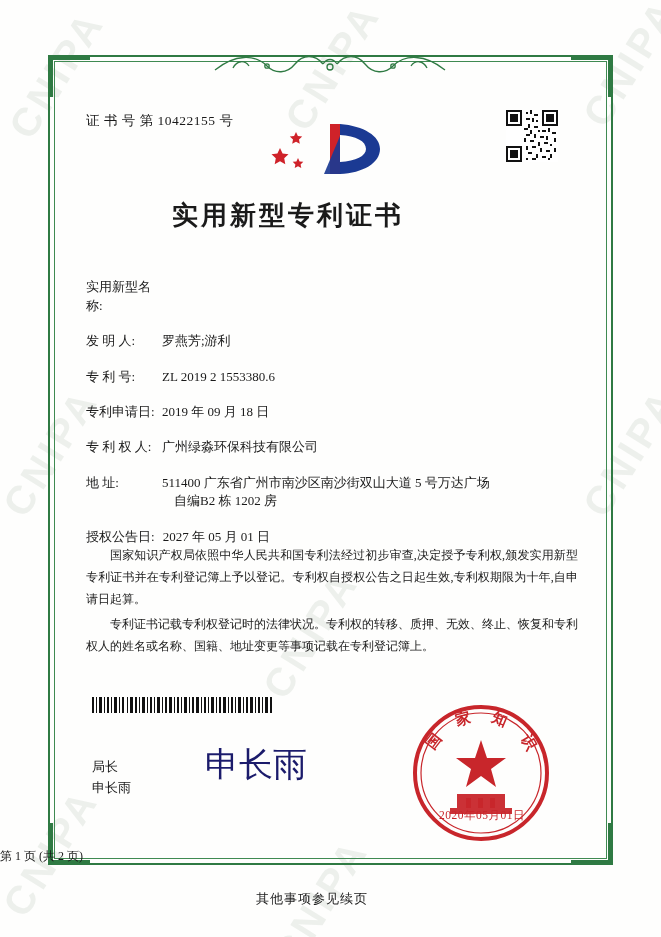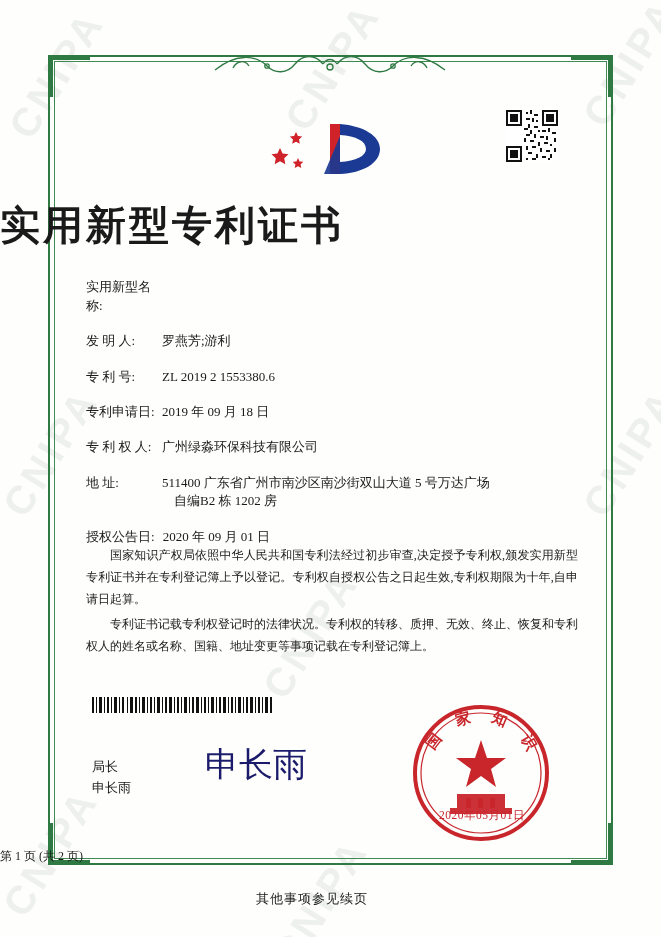--- a/index.html
+++ b/index.html
@@ -102,22 +102,22 @@
     top: 118px;
     width: 130px;
     height: 62px;
   }
 
   .main-title {
     position: absolute;
     left: 0;
     top: 198px;
     width: 576px;
-    text-align: left;
-    font-size: 40px;
+    text-align: center;
+    font-size: 26px;
     font-weight: bold;
     letter-spacing: 3px;
     font-family: "DejaVu Serif", "Liberation Serif", serif;
   }
 
   .fields {
     position: absolute;
     left: 86px;
     top: 278px;
     width: 492px;
@@ -249,20 +249,21 @@
       <path d="M240,18 C220,2 200,2 188,14 C180,22 168,22 160,12 C152,2 140,2 132,12"></path>
       <path d="M118,12 C122,6 128,6 132,12"></path>
       <path d="M28,16 C32,8 40,8 44,14"></path>
       <path d="M222,16 C218,8 210,8 206,14"></path>
       <circle cx="125" cy="15" r="3"></circle>
       <circle cx="62" cy="14" r="2.2"></circle>
       <circle cx="188" cy="14" r="2.2"></circle>
     </g>
   </svg>
 
+  <div class="cert-no">证 书 号 第 10422155 号</div>
 
   <svg class="qr" viewBox="0 0 26 26" shape-rendering="crispEdges">
     <rect width="26" height="26" fill="#ffffff"></rect>
     <g fill="#111">
       <rect x="0" y="0" width="8" height="8"></rect>
         <rect x="1" y="1" width="6" height="6" fill="#fff"></rect>
         <rect x="2" y="2" width="4" height="4"></rect>
       <rect x="18" y="0" width="8" height="8"></rect>
         <rect x="19" y="1" width="6" height="6" fill="#fff"></rect>
         <rect x="20" y="2" width="4" height="4"></rect>
@@ -345,21 +346,21 @@
       <span class="field-label">地 址:</span>
       <span class="field-value">
         <span>511400 广东省广州市南沙区南沙街双山大道 5 号万达广场</span>
         <span class="line2">自编B2 栋 1202 房</span>
       </span>
     </div>
 
     <div class="row-two">
       <div class="col-a">
         <span class="lbl">授权公告日:</span>
-        <span>2020 年 09 月 01 日</span>
+        <span>2027 年 05 月 01 日</span>
       </div>
     </div>
   </div>
 
   <div class="body-text">
     <p>国家知识产权局依照中华人民共和国专利法经过初步审查,决定授予专利权,颁发实用新型专利证书并在专利登记簿上予以登记。专利权自授权公告之日起生效,专利权期限为十年,自申请日起算。</p>
     <p>专利证书记载专利权登记时的法律状况。专利权的转移、质押、无效、终止、恢复和专利权人的姓名或名称、国籍、地址变更等事项记载在专利登记簿上。</p>
   </div>
 
   <svg class="barcode" viewBox="0 0 180 16" shape-rendering="crispEdges">

